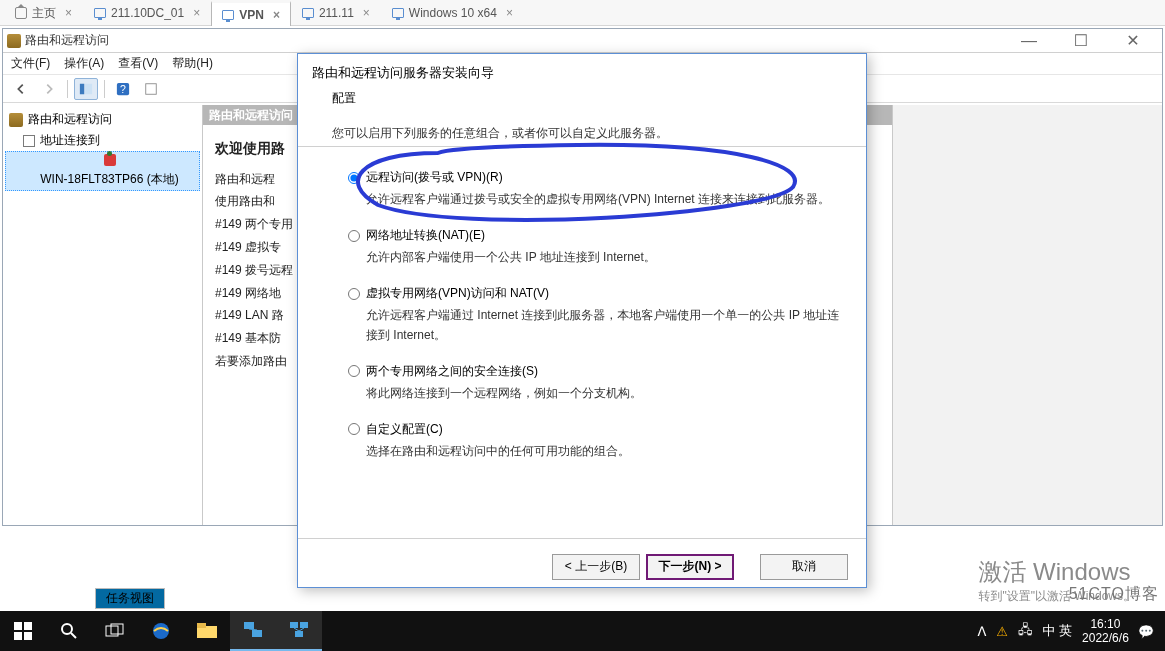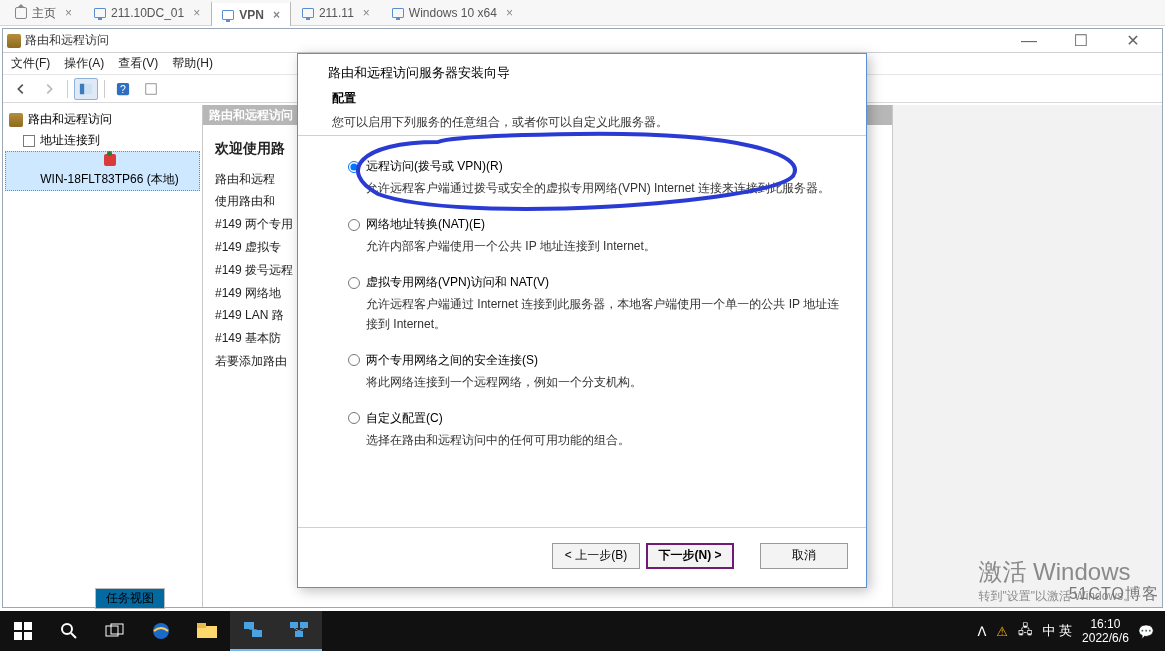--- a/index.html
+++ b/index.html
@@ -9,21 +9,21 @@
 .vm-tabs{height:26px;background:#f7f7f7;border-bottom:1px solid #d6d6d6;display:flex;align-items:stretch;padding-left:4px;}
 .vm-tab{display:flex;align-items:center;gap:5px;padding:0 10px;border:1px solid transparent;border-bottom:none;color:#555;cursor:pointer;}
 .vm-tab.active{background:#fff;border-color:#b7b7b7;border-top:2px solid #f7f7f7;position:relative;top:1px;font-weight:bold;}
 .vm-tab .x{color:#888;margin-left:4px;}
 .ico-home{width:12px;height:12px;border:1px solid #888;border-radius:2px;position:relative;}
 .ico-home:before{content:"";position:absolute;left:1px;top:-4px;width:0;height:0;border-left:4px solid transparent;border-right:4px solid transparent;border-bottom:4px solid #888;}
 .ico-vm{width:12px;height:10px;border:1px solid #5a8ed0;border-radius:1px;display:inline-block;position:relative;}
 .ico-vm:after{content:"";position:absolute;left:3px;bottom:-3px;width:4px;height:2px;background:#5a8ed0;}
 
 
-.app-window{position:absolute;left:2px;top:28px;right:2px;height:580px;border:1px solid #9aa7b6;background:#fff;}
+.app-window{position:absolute;left:2px;top:28px;right:2px;height:498px;border:1px solid #9aa7b6;background:#fff;}
 .app-titlebar{height:24px;display:flex;align-items:center;padding:0 4px;border-bottom:1px solid #d0d0d0;}
 .app-titlebar .title-text{margin-left:4px;color:#333;}
 .app-titlebar .win-btns{margin-left:auto;display:flex;gap:18px;color:#666;padding-right:8px;}
 .app-titlebar .win-btns span{width:34px;text-align:center;font-size:16px;line-height:18px;cursor:pointer;}
 .ico-rras{width:14px;height:14px;background:linear-gradient(#b58e3a,#8c6a20);border-radius:2px;display:inline-block;}
 .menubar{height:22px;display:flex;align-items:center;gap:14px;padding:0 8px;border-bottom:1px solid #e6e6e6;color:#222;}
 .menubar span{cursor:pointer;}
 .toolbar{height:28px;display:flex;align-items:center;gap:4px;padding:0 6px;border-bottom:1px solid #d9d9d9;}
 .tbtn{width:24px;height:22px;border:1px solid transparent;display:flex;align-items:center;justify-content:center;color:#555;border-radius:2px;}
 .tbtn.on{border-color:#8fb3d9;background:#dfeaf6;}
@@ -42,23 +42,23 @@
 .main{flex:1;display:flex;flex-direction:column;min-width:0;}
 .main-header{height:20px;display:flex;}
 .col-title{flex:1;background:#b7b7b7;color:#fff;padding:2px 6px;font-weight:bold;}
 .main-body{flex:1;padding:10px 12px;position:relative;color:#222;line-height:1.9;}
 .main-body h3{font-size:14px;margin-bottom:6px;}
 .right-pane{width:270px;border-left:1px solid #c9c9c9;background:#f2f2f2;}
 
 
 .wizard{position:absolute;left:297px;top:53px;width:570px;height:535px;background:#fff;border:1px solid #5c8fd5;box-shadow:3px 3px 12px rgba(0,0,0,.25);z-index:20;}
 .wiz-head{padding:10px 14px 8px 14px;}
-.wiz-head .wtitle{font-size:13px;margin-left:16px;}
+.wiz-head .wtitle{font-size:13px;}
 .wiz-sub{padding:0 14px 4px 34px;}
-.wiz-sub .bold{font-weight:bold;display:block;margin-bottom:7px;}
+.wiz-sub .bold{font-weight:normal;display:block;margin-bottom:18px;}
 .wiz-sub .desc{color:#333;}
 .wiz-body{border-top:1px solid #d0d0d0;padding:22px 20px 10px 50px;position:relative;height:392px;}
 .opt{margin-bottom:18px;}
 .opt label{display:flex;align-items:center;gap:6px;cursor:pointer;}
 .opt input{width:12px;height:12px;}
 .opt .odesc{margin:4px 0 0 18px;color:#333;line-height:1.6;}
 .wiz-buttons{height:56px;border-top:1px solid #d0d0d0;display:flex;align-items:center;justify-content:flex-end;gap:6px;padding-right:18px;}
 .wbtn{min-width:88px;height:26px;border:1px solid #9a9a9a;background:#f3f3f3;cursor:pointer;font-size:12px;}
 .wbtn.primary{border:2px solid #701a75;font-weight:bold;}
 

